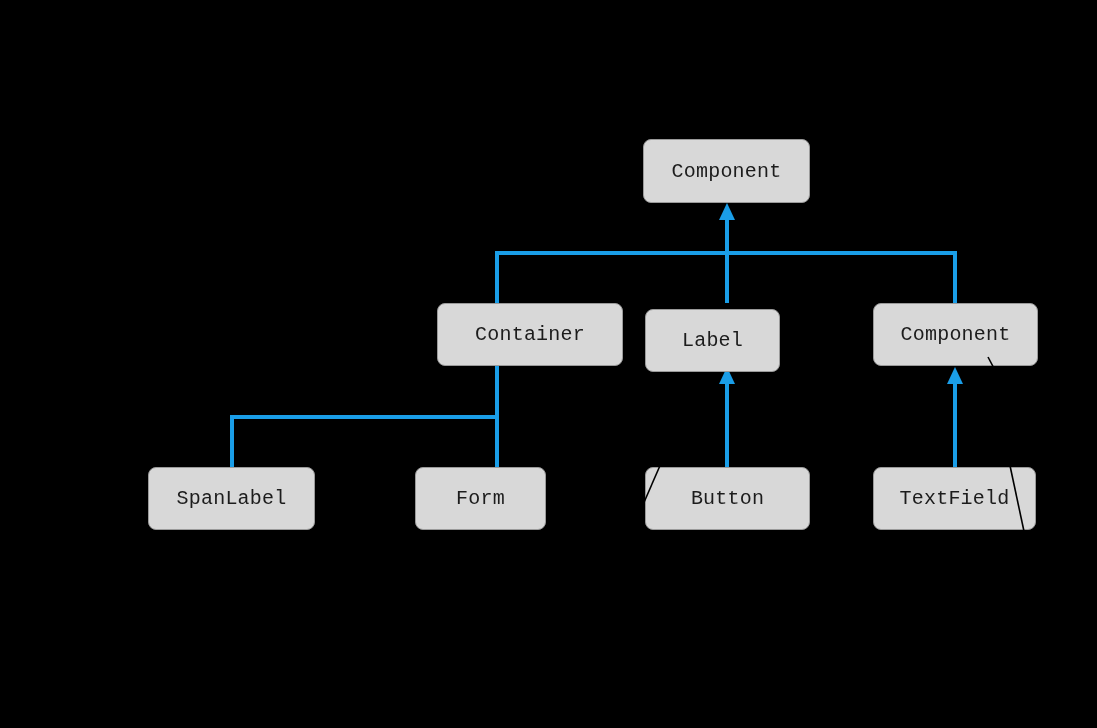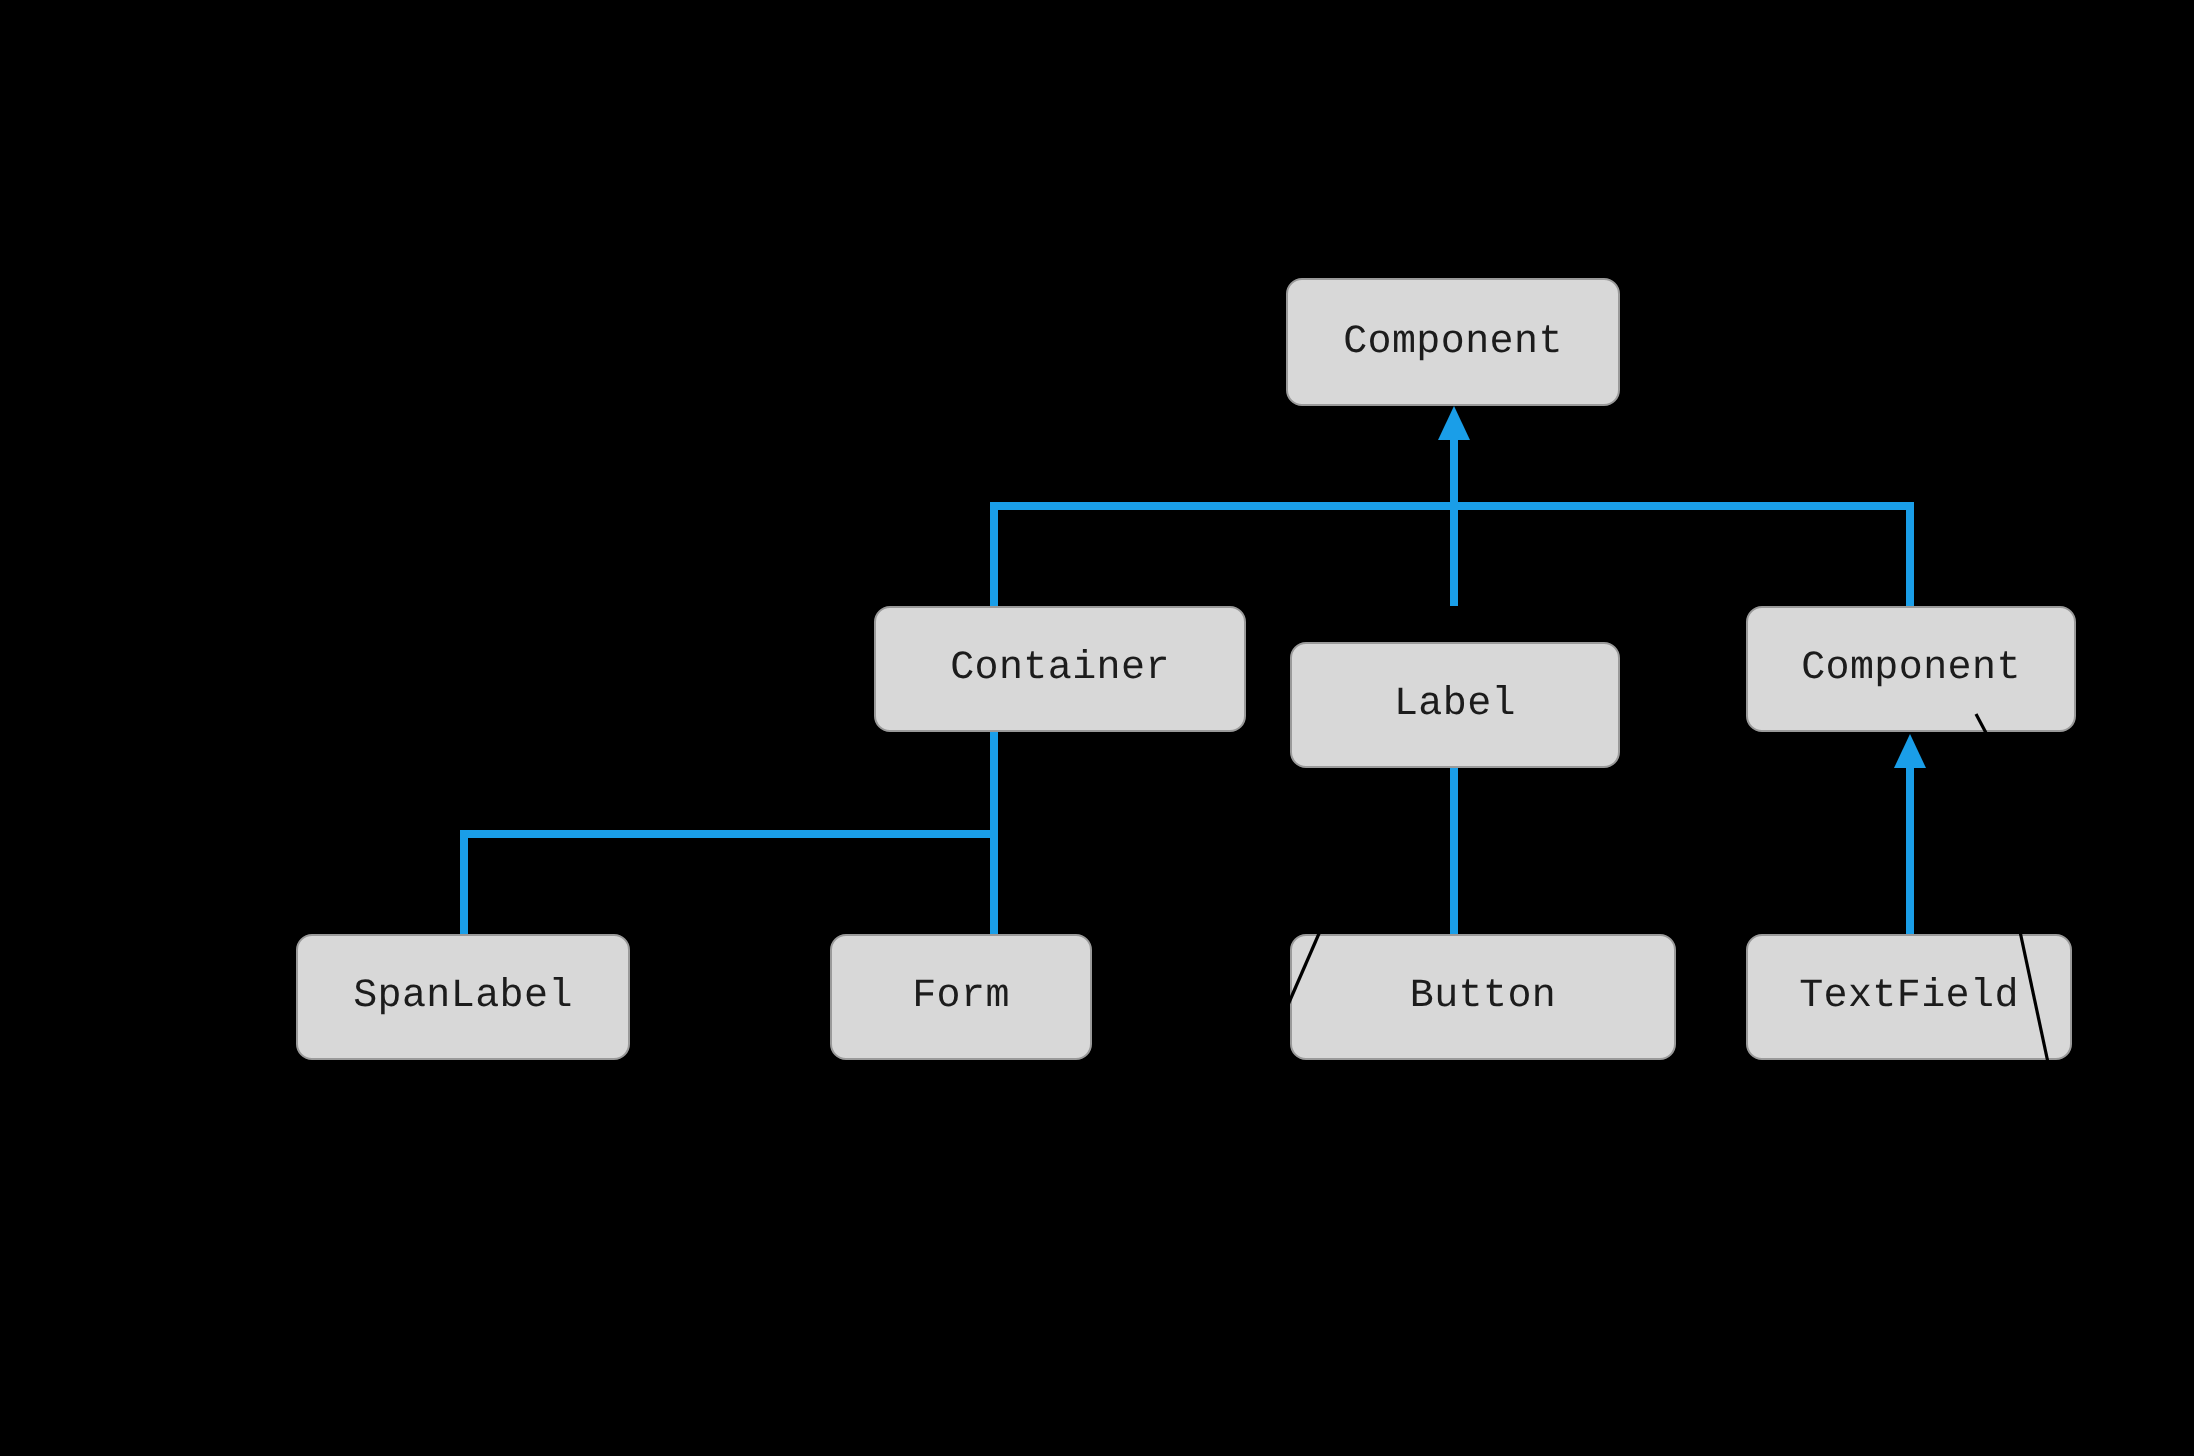--- a/index.html
+++ b/index.html
@@ -27,25 +27,25 @@
     border-radius: 8px;
     display: flex;
     align-items: center;
     justify-content: center;
     font-size: 20px;
     color: #1c1c1c;
     letter-spacing: 0.2px;
   }
   #node-component { left: 643px; top: 139px; width: 167px; height: 64px; }
   #node-container { left: 415px; top: 303px; width: 186px; height: 63px; margin-left: 22px; }
-  #node-label     { left: 645px; top: 321px; width: 165px; height: 63px; }
+  #node-label     { left: 645px; top: 309px; width: 135px; height: 63px; }
   #node-textarea  { left: 873px; top: 303px; width: 165px; height: 63px; }
   #node-spanlabel { left: 148px; top: 467px; width: 167px; height: 63px; text-align: center; }
   #node-form      { left: 415px; top: 467px; width: 131px; height: 63px; }
-  #node-button    { left: 645px; top: 467px; width: 193px; height: 63px; }
+  #node-button    { left: 645px; top: 467px; width: 165px; height: 63px; }
   #node-textfield { left: 873px; top: 467px; width: 163px; height: 63px; }
 </style>
 </head>
 <body>
 
 <div id="canvas">
 
   <svg id="edges-layer" class="layer" viewBox="0 0 1097 728">
     <g fill="none" stroke-width="4" stroke-linejoin="miter" stroke="#1a9ee8">
       <path d="M 497 303 L 497 253 L 955 253 L 955 303"></path>

